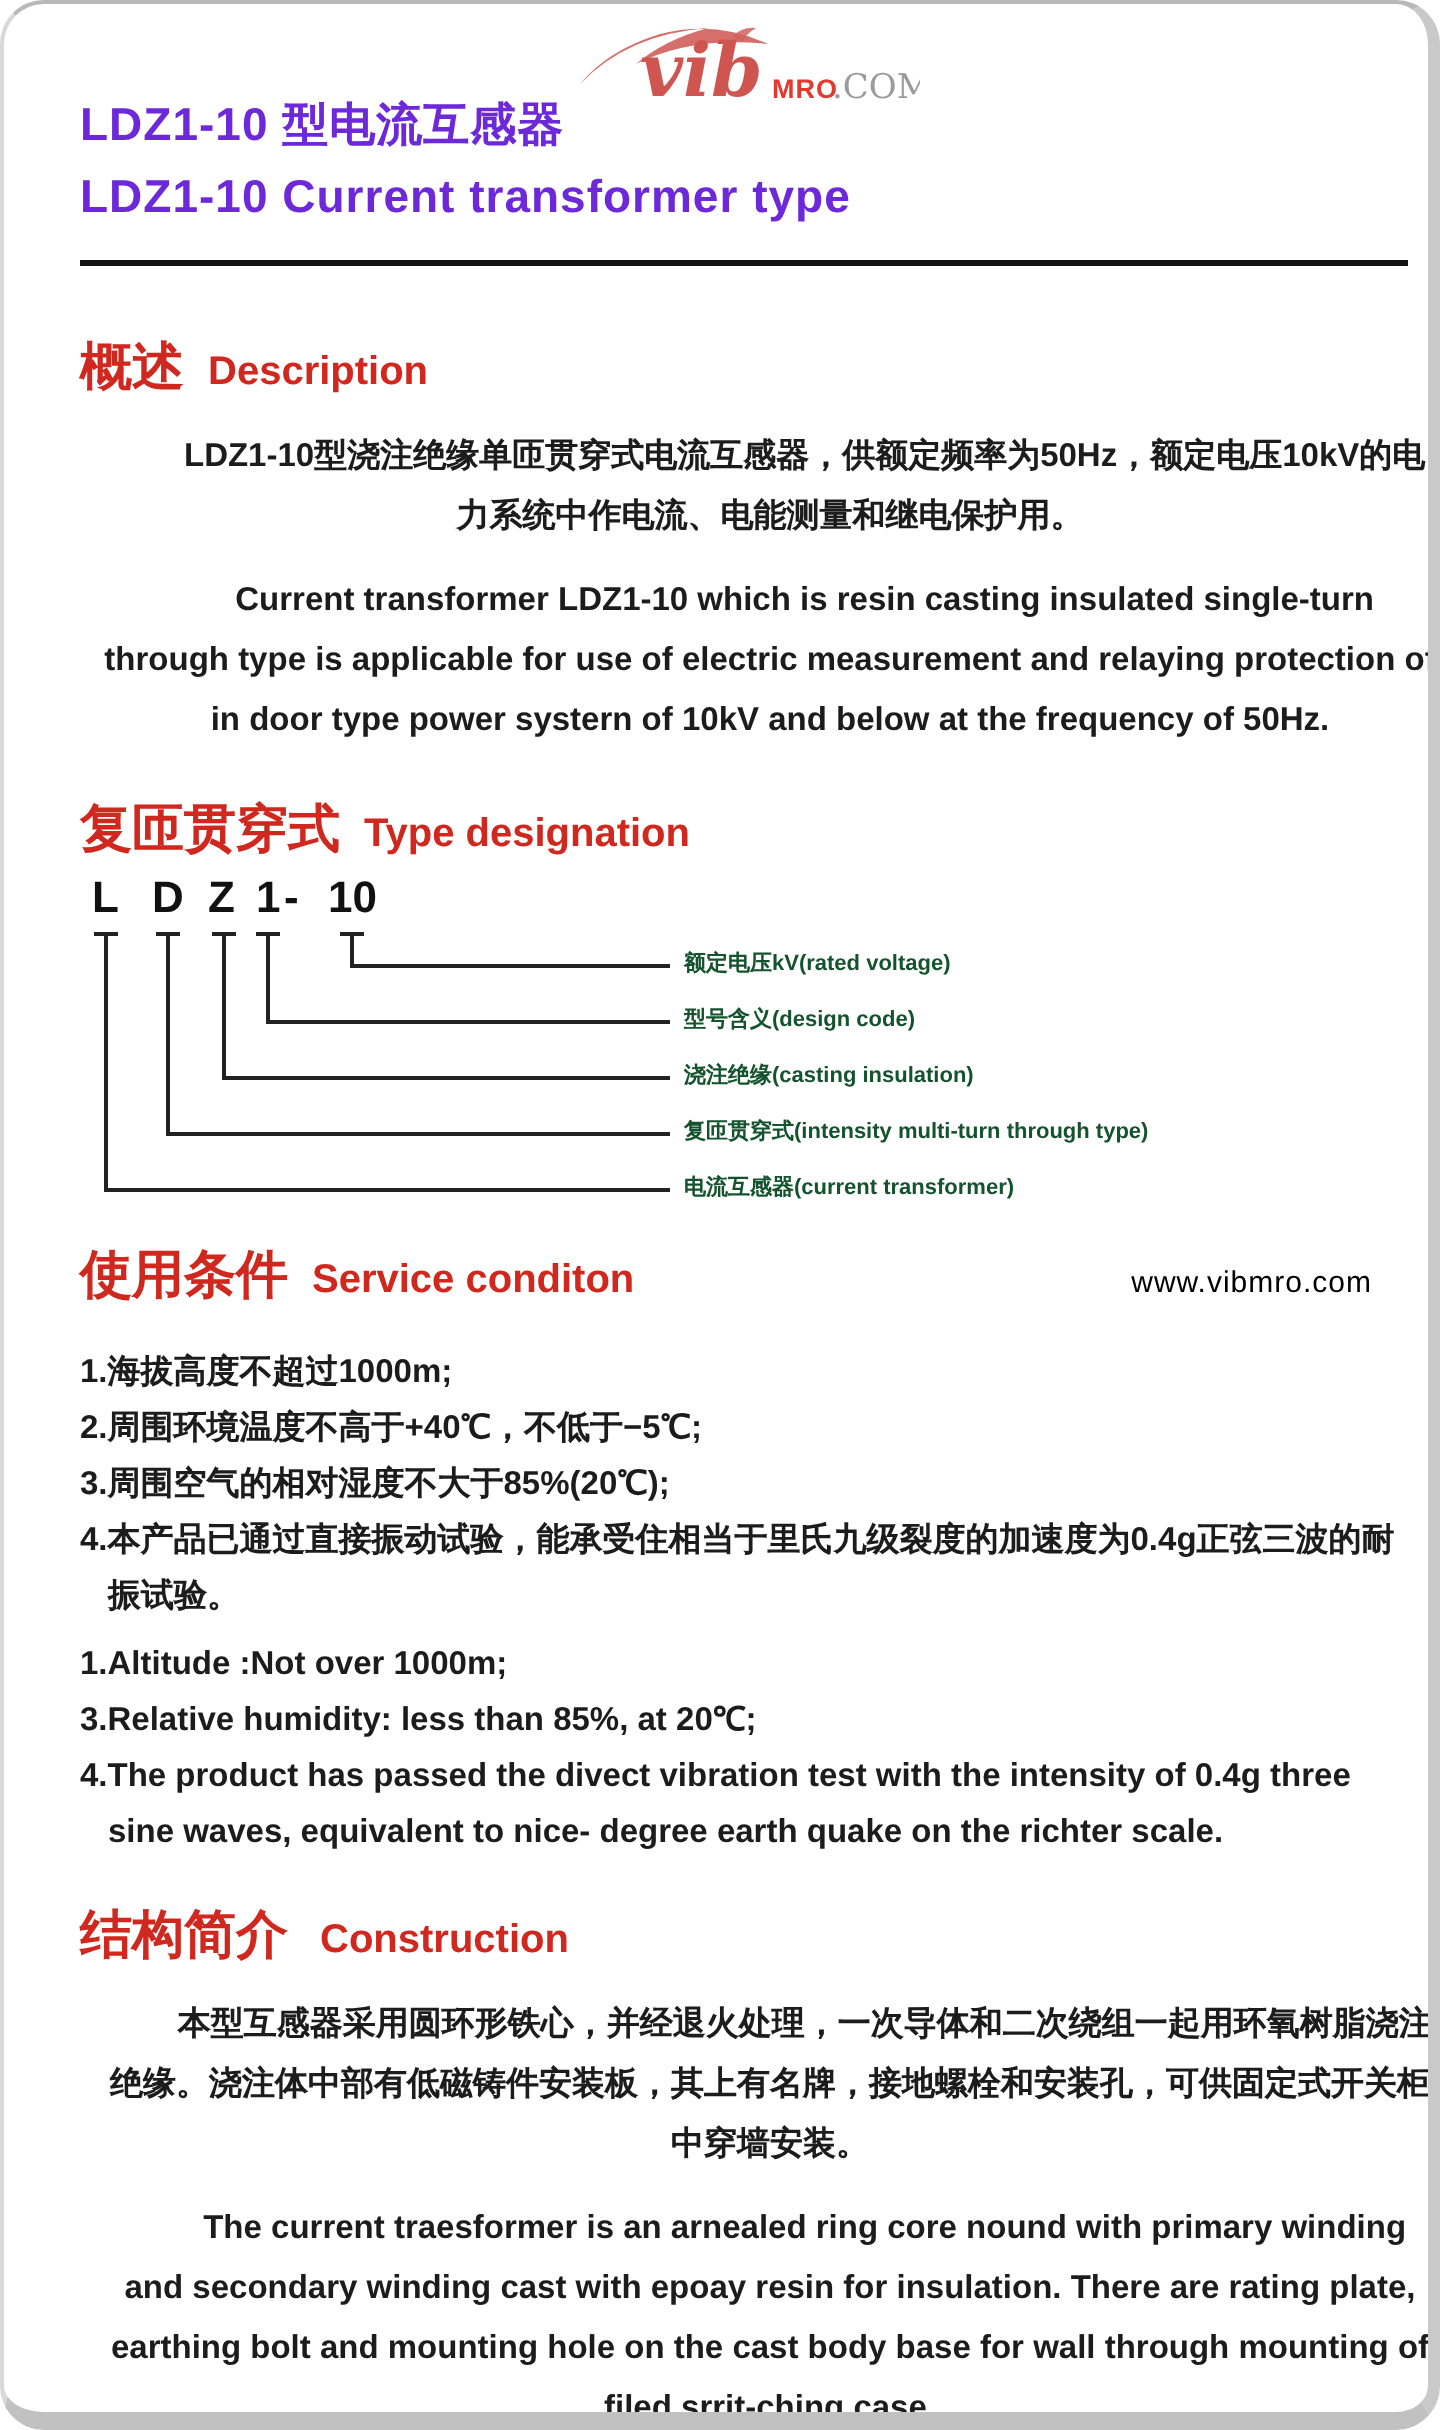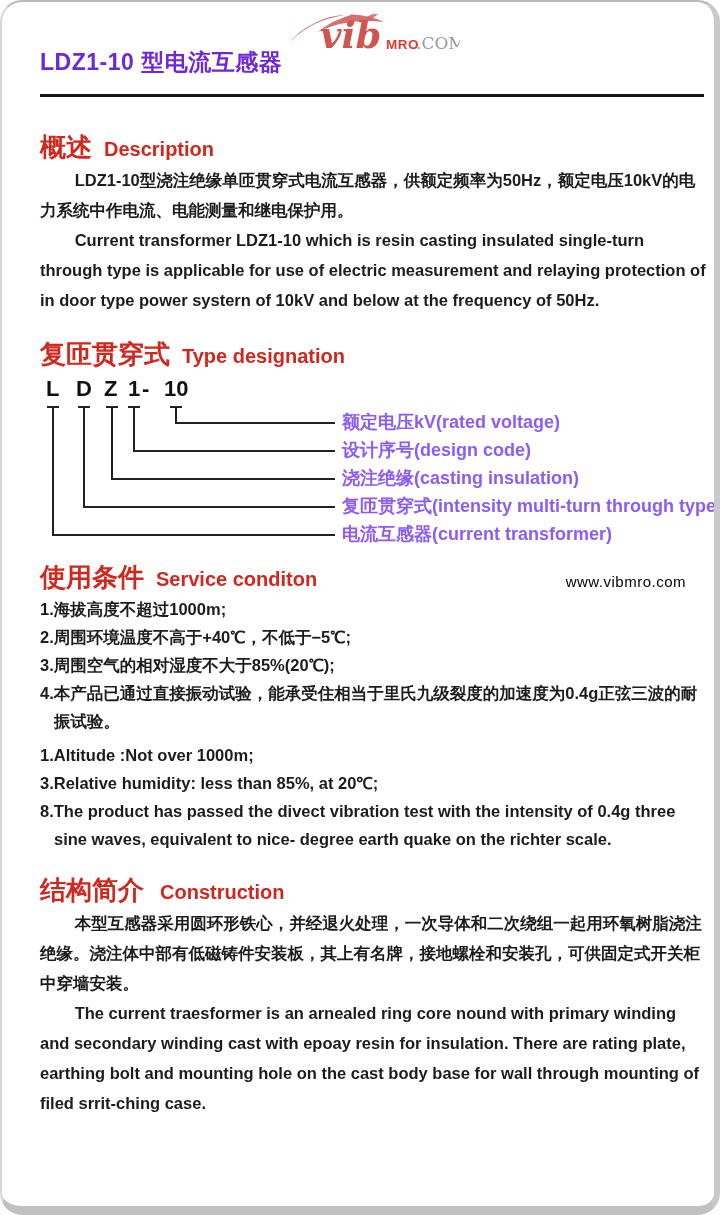--- a/index.html
+++ b/index.html
@@ -29,43 +29,43 @@
 
   .sec-head { display:flex; align-items:baseline; gap:12px; color:#d0281e; font-weight:bold; }
   .sec-head .cn { font-size:26px; }
   .sec-head .en { font-size:20px; }
 
   .h-desc { margin-top:33px; }
   .h-type { margin-top:22px; }
   .h-serv { margin-top:12px; position:relative; }
   .h-cons { margin-top:20px;gap:16px; }
 
-  p.body { margin:0; font-size:16.5px; font-weight:bold; line-height:30px; width:666px; }
+  p.body { margin:12px; font-size:16.5px; font-weight:bold; line-height:30px; width:666px;text-align:center; }
   .pi { text-indent:2.1em; }
   .p-desc-cn { margin-top:16px; }
   .p-desc-en { margin-top:8px; }
   .p-cons-cn { margin-top:12px; line-height:29px; }
   .p-cons-en { margin-top:2px; line-height:29px; }
 
   .watermark {
     position:absolute; right:14px; top:1px;
     color:#000000; font-size:15px; font-weight:normal;
     letter-spacing:0.5px;
     margin-top:12px;
   }
 
   .diagram { position:relative; margin-top:4px; height:172px; }
   .code-letter { position:absolute; top:0; font-size:22px; font-weight:bold; color:#111; line-height:26px; }
   .tick { position:absolute; height:2px; width:12px; background:#222; top:30px; }
   .vline { position:absolute; width:2px; background:#222; top:30px; }
   .hline { position:absolute; height:2px; background:#222; }
-  .dlabel { position:absolute; left:302px; font-size:18px; font-weight:bold; color:#8b5cf6; line-height:24px; white-space:nowrap; }
+  .dlabel { position:absolute; left:302px; font-size:11px; font-weight:bold; color:#14532d; line-height:24px; white-space:nowrap; }
 
   .list { margin:0; width:668px; font-size:16.5px; font-weight:bold; }
-  .list-cn { }
+  .list-cn { margin-top:17px; }
   .list-en { margin-top:6px; }
   .list-item { line-height:28px; padding-left:14px; text-indent:-14px; }
 </style>
 </head>
 <body>
 
 <div class="page">
 
   <div class="logo">
     <svg width="172" height="52" viewBox="0 0 172 52">
@@ -73,20 +73,21 @@
       <path d="M78,11 q6,-5 12,-4 q-5,3 -7,7 Z" fill="#d2635e" opacity="0.85"></path>
       <text x="32" y="41" font-family="DejaVu Serif, serif" font-style="italic" font-weight="bold" font-size="37" fill="#cf5550">vib</text>
       <text x="98" y="42" font-family="Liberation Sans, sans-serif" font-weight="bold" font-size="13.5" letter-spacing="0.5" fill="#e23a31">MRO</text>
       <text x="128" y="42" font-family="DejaVu Serif, serif" font-size="17" fill="#9b9b9b">.COM</text>
     </svg>
   </div>
 
   <div class="content">
 
     <h1 class="title title-cn">LDZ1-10 型电流互感器</h1>
+    <h1 class="title title-en">LDZ1-10 Current transformer type</h1>
     <div class="rule"></div>
 
     <div class="sec-head h-desc">
       <span class="cn">概述</span>
       <span class="en">Description</span>
     </div>
     <p class="body pi p-desc-cn">LDZ1-10型浇注绝缘单匝贯穿式电流互感器，供额定频率为50Hz，额定电压10kV的电力系统中作电流、电能测量和继电保护用。</p>
     <p class="body pi p-desc-en">Current transformer LDZ1-10 which is resin casting insulated single-turn through type is applicable for use of electric measurement and relaying protection of in door type power systern of 10kV and below at the frequency of 50Hz.</p>
 
     <div class="sec-head h-type">
@@ -114,21 +115,21 @@
       <div class="vline" style="left:43px;height:102px"></div>
       <div class="vline" style="left:12px;height:130px"></div>
 
       <div class="hline" style="left:135px;top:46px;width:160px"></div>
       <div class="hline" style="left:93px;top:74px;width:202px"></div>
       <div class="hline" style="left:71px;top:102px;width:224px"></div>
       <div class="hline" style="left:43px;top:130px;width:252px"></div>
       <div class="hline" style="left:12px;top:158px;width:283px"></div>
 
       <div class="dlabel" style="top:34px">额定电压kV(rated voltage)</div>
-      <div class="dlabel" style="top:62px">设计序号(design code)</div>
+      <div class="dlabel" style="top:62px">型号含义(design code)</div>
       <div class="dlabel" style="top:90px">浇注绝缘(casting insulation)</div>
       <div class="dlabel" style="top:118px">复匝贯穿式(intensity multi-turn through type)</div>
       <div class="dlabel" style="top:146px">电流互感器(current transformer)</div>
     </div>
 
     <div class="sec-head h-serv">
       <span class="cn">使用条件</span>
       <span class="en">Service conditon</span>
       <span class="watermark">www.vibmro.com</span>
     </div>
@@ -136,21 +137,21 @@
     <div class="list list-cn">
       <div class="list-item">1.海拔高度不超过1000m;</div>
       <div class="list-item">2.周围环境温度不高于+40℃，不低于−5℃;</div>
       <div class="list-item">3.周围空气的相对湿度不大于85%(20℃);</div>
       <div class="list-item">4.本产品已通过直接振动试验，能承受住相当于里氏九级裂度的加速度为0.4g正弦三波的耐振试验。</div>
     </div>
 
     <div class="list list-en">
       <div class="list-item">1.Altitude :Not over 1000m;</div>
       <div class="list-item">3.Relative humidity: less than 85%, at 20℃;</div>
-      <div class="list-item">8.The product has passed the divect vibration test with the intensity of 0.4g three sine waves, equivalent to nice- degree earth quake on the richter scale.</div>
+      <div class="list-item">4.The product has passed the divect vibration test with the intensity of 0.4g three sine waves, equivalent to nice- degree earth quake on the richter scale.</div>
     </div>
 
     <div class="sec-head h-cons">
       <span class="cn">结构简介</span>
       <span class="en">Construction</span>
     </div>
     <p class="body pi p-cons-cn">本型互感器采用圆环形铁心，并经退火处理，一次导体和二次绕组一起用环氧树脂浇注绝缘。浇注体中部有低磁铸件安装板，其上有名牌，接地螺栓和安装孔，可供固定式开关柜中穿墙安装。</p>
     <p class="body pi p-cons-en">The current traesformer is an arnealed ring core nound with primary winding and secondary winding cast with epoay resin for insulation. There are rating plate, earthing bolt and mounting hole on the cast body base for wall through mounting of filed srrit-ching case.</p>
 
   </div>

